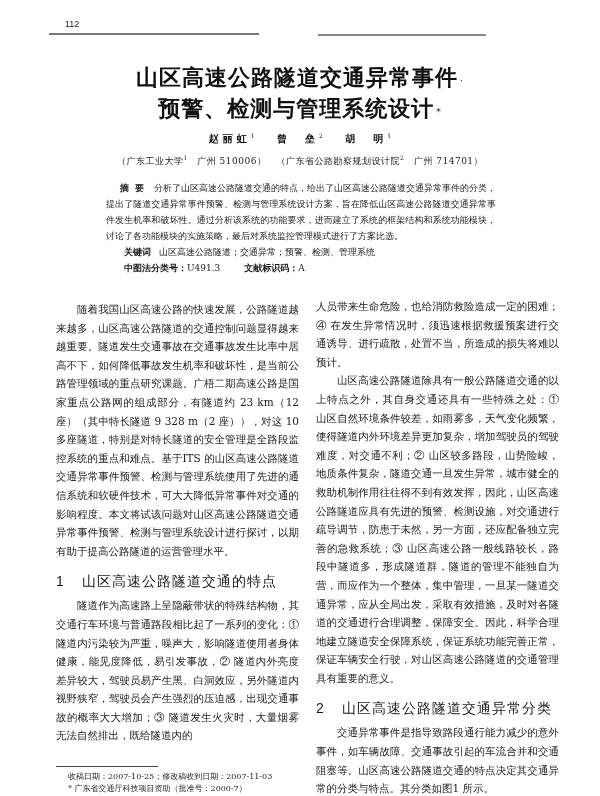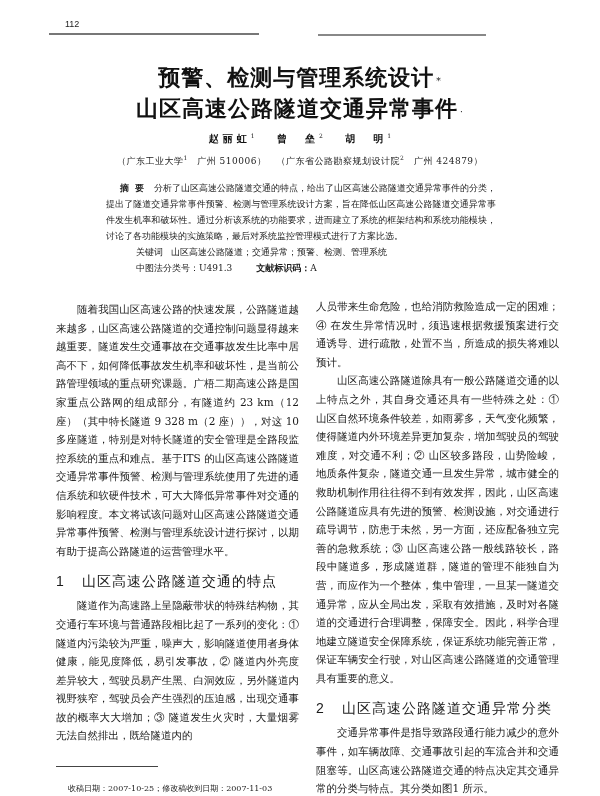--- a/index.html
+++ b/index.html
@@ -18,63 +18,63 @@
   .title sup { font-size: 9px; font-weight: normal; vertical-align: top; position: relative; top: 4px; margin-left: 2px; }
 
   .authors { position: absolute; left: 0; top: 132px; width: 600px; text-align: center; font-size: 10px; font-weight: bold; letter-spacing: 4px; }
   .authors sup { font-size: 6px; letter-spacing: 0; font-weight: normal; }
   .affiliations { position: absolute; left: 0; top: 154px; width: 600px; text-align: center; font-size: 9px; letter-spacing: 0.5px; color: #222; }
   .affiliations sup { font-size: 6px; }
 
   .abstract { position: absolute; left: 106px; top: 180px; width: 390px; font-size: 9px; line-height: 16px; color: #222; text-align: justify; }
   .abstract .label { font-weight: bold; letter-spacing: 6px; margin-left: 14px; margin-right: 4px; }
   .kw-line { padding-left: 14px; }
-  .kw-line .label { font-weight: normal; margin-left: 16px; letter-spacing: 0; margin-right: 8px; }
+  .kw-line .label { font-weight: bold; margin-left: 4px; letter-spacing: 0; margin-right: 8px; }
   .kw-line .label2 { font-weight: bold; margin-left: 24px; }
 
   .col { position: absolute; top: 300px; width: 243px; font-size: 10.5px; line-height: 18.6px; text-align: justify; color: #1a1a1a; }
   .col-left { left: 56px; }
   .col-right { left: 316px; top: 297px; }
   .col p { margin: 0; text-indent: 2em; }
   .col p.noindent { text-indent: 0; }
   .section-heading { font-family: "DejaVu Sans", "Liberation Sans", sans-serif; font-size: 14px; line-height: 22px; margin: 2px 0 4px 0; text-indent: 0 !important; letter-spacing: 1px; }
   .section-heading .num { display: inline-block; width: 26px; font-family: "Liberation Sans", sans-serif; }
   .section-heading.sec0 .gap { letter-spacing: 12px; }
   .gap-sm { height: 8px; }
 
   .footnote-rule { position: absolute; left: 56px; top: 766px; width: 102px; height: 1px; background: #444; }
   .footnotes { position: absolute; left: 68px; top: 771px; width: 250px; font-size: 8px; line-height: 12px; color: #222; }
-  .footnotes div { white-space: nowrap; margin-top: 12px; }
+  .footnotes div { white-space: nowrap; }
 </style>
 </head>
 <body>
 
 <div class="page-header">
   <span class="page-number">112</span>
   <div class="header-rule-left"></div>
   <div class="header-rule-right"></div>
 </div>
 
 <div class="title">
+  <div><span>山区高速公路隧道交通异常事件</span><sup>·</sup></div>
   <div><span>预警、检测与管理系统设计</span><sup>*</sup></div>
-  <div><span>山区高速公路隧道交通异常事件</span><sup>·</sup></div>
 </div>
 
 <div class="authors">
   <span><span>赵丽虹</span><sup>1</sup></span>
   &nbsp;
   <span><span>曾　垒</span><sup>2</sup></span>
   &nbsp;
   <span><span>胡　明</span><sup>1</sup></span>
 </div>
 
 <div class="affiliations">
   <span>（广东工业大学</span><sup>1</sup><span>　广州 510006）</span>
   &nbsp;
-  <span>（广东省公路勘察规划设计院</span><sup>2</sup><span>　广州 424879）</span>
+  <span>（广东省公路勘察规划设计院</span><sup>2</sup><span>　广州 714701）</span>
 </div>
 
 <div class="abstract">
   <div><span class="label">摘要</span><span>分析了山区高速公路隧道交通的特点，给出了山区高速公路隧道交通异常事件的分类，提出了隧道交通异常事件预警、检测与管理系统设计方案，旨在降低山区高速公路隧道交通异常事件发生机率和破坏性。通过分析该系统的功能要求，进而建立了系统的框架结构和系统功能模块，讨论了各功能模块的实施策略，最后对系统监控管理模式进行了方案比选。</span></div>
   <div class="kw-line"><span class="label">关键词</span><span>山区高速公路隧道；交通异常；预警、检测、管理系统</span></div>
   <div class="kw-line"><span class="label" style="margin-right:0">中图法分类号：</span><span>U491.3</span><span class="label2">文献标识码：</span><span>A</span></div>
 </div>
 
 <div class="col col-left">
   <p>随着我国山区高速公路的快速发展，公路隧道越来越多，山区高速公路隧道的交通控制问题显得越来越重要。隧道发生交通事故在交通事故发生比率中居高不下，如何降低事故发生机率和破坏性，是当前公路管理领域的重点研究课题。广梧二期高速公路是国家重点公路网的组成部分，有隧道约 23 km（12 座）（其中特长隧道 9 328 m（2 座）），对这 10 多座隧道，特别是对特长隧道的安全管理是全路段监控系统的重点和难点。基于ITS 的山区高速公路隧道交通异常事件预警、检测与管理系统使用了先进的通信系统和软硬件技术，可大大降低异常事件对交通的影响程度。本文将试该问题对山区高速公路隧道交通异常事件预警、检测与管理系统设计进行探讨，以期有助于提高公路隧道的运营管理水平。</p>

